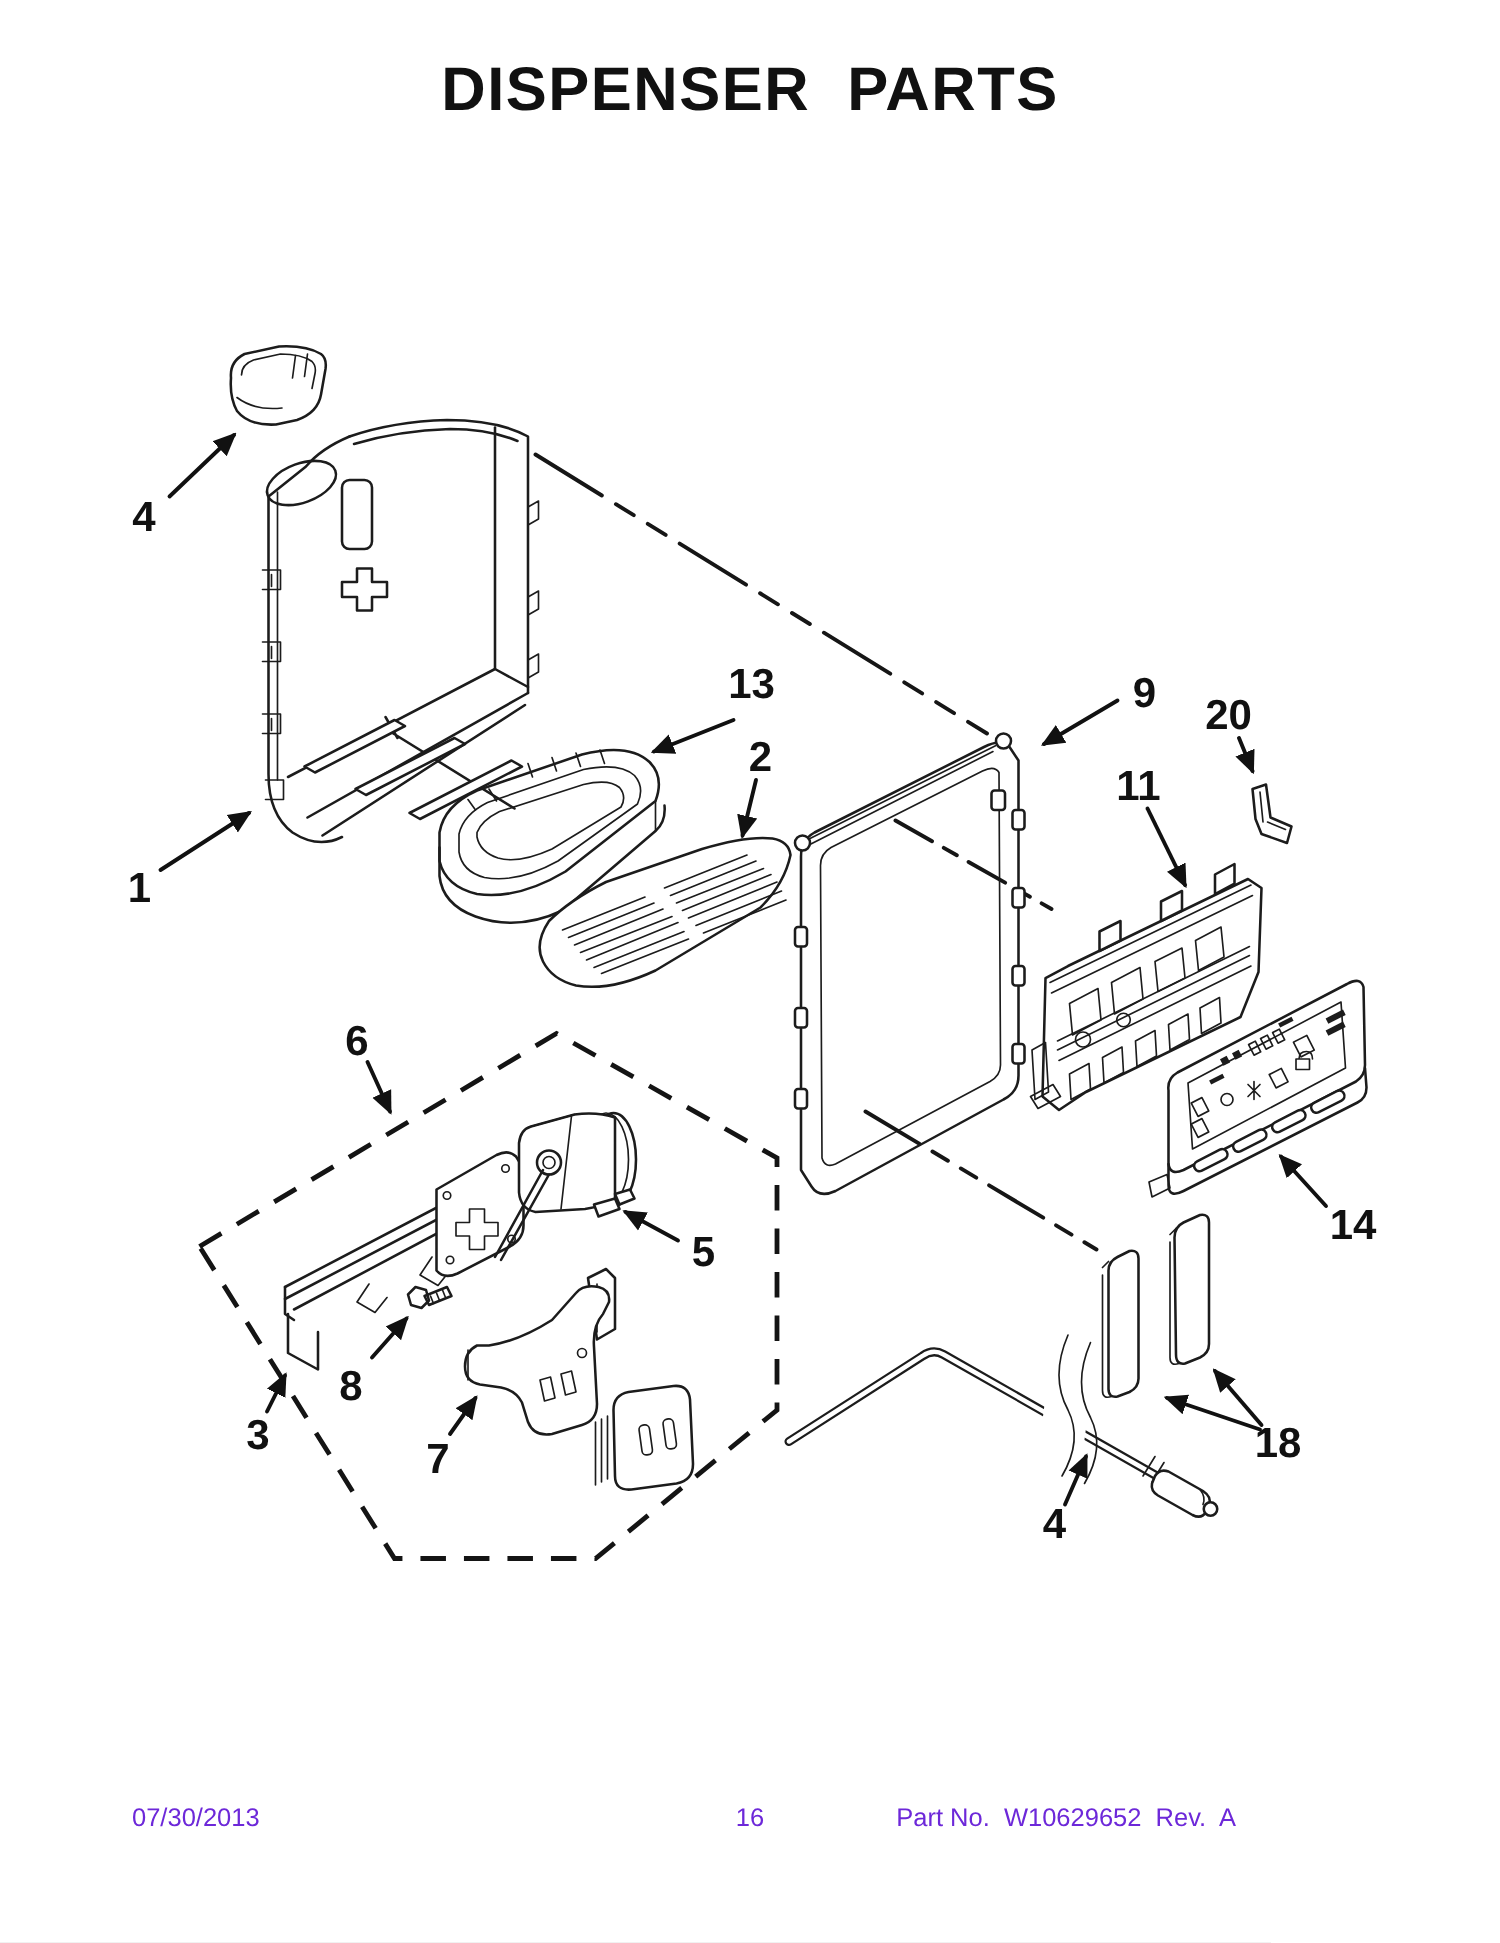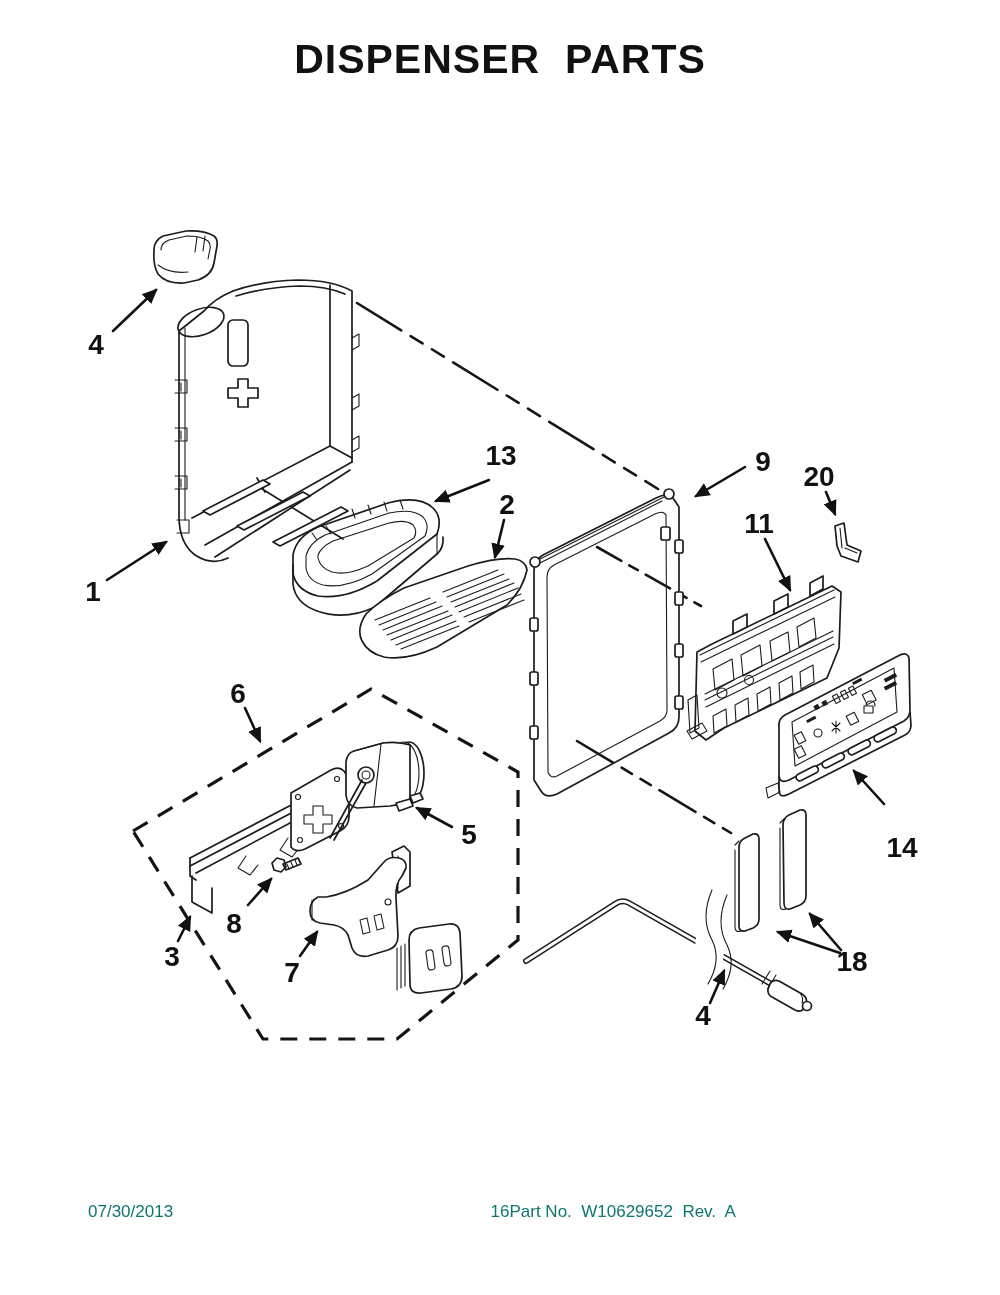--- a/index.html
+++ b/index.html
@@ -21,25 +21,25 @@
   .proj{fill:none;stroke:#161616;stroke-width:2.6;stroke-linecap:round;}
   .hexb{fill:none;stroke:#141414;stroke-width:3.2;stroke-dasharray:17 12;stroke-linecap:butt;}
   .arrow{fill:none;stroke:#111;stroke-width:2.6;stroke-linecap:round;}
   .co{
     position:absolute;transform:translate(-50%,-50%);
     font-size:28px;font-weight:700;color:#111;line-height:1;white-space:nowrap;
   }
   .footer{
     position:absolute;left:0;right:0;top:1202px;padding:0 88px;
     display:grid;grid-template-columns:1fr auto 1fr;align-items:baseline;
-    font-size:17px;color:#0f766e;
+    font-size:17px;color:#6d28d9;
   }
   .footer .f-left{text-align:left;white-space:pre;}
   .footer .f-center{text-align:right;}
-  .footer .f-right{text-align:left;white-space:pre;}
+  .footer .f-right{text-align:center;white-space:pre;}
 </style>
 </head>
 <body>
 
 <div class="page">
 
   <h1 class="title">DISPENSER  PARTS</h1>
 
   <svg class="diagram" viewBox="0 0 1000 1295">
     <defs>
@@ -255,21 +255,21 @@
   <div class="co" style="left:501px;top:456px">13</div>
   <div class="co" style="left:507px;top:505px">2</div>
   <div class="co" style="left:763px;top:462px">9</div>
   <div class="co" style="left:819px;top:477px">20</div>
   <div class="co" style="left:759px;top:524px">11</div>
   <div class="co" style="left:238px;top:694px">6</div>
   <div class="co" style="left:469px;top:835px">5</div>
   <div class="co" style="left:234px;top:924px">8</div>
   <div class="co" style="left:172px;top:957px">3</div>
   <div class="co" style="left:292px;top:973px">7</div>
-  <div class="co" style="left:902px;top:848px">14</div>
+  <div class="co" style="left:902px;top:817px">14</div>
   <div class="co" style="left:852px;top:962px">18</div>
   <div class="co" style="left:703px;top:1016px">4</div>
 
   <div class="footer">
     <span class="f-left">07/30/2013</span>
     <span class="f-center">16</span>
     <span class="f-right">Part No.  W10629652  Rev.  A</span>
   </div>
 
 </div>

